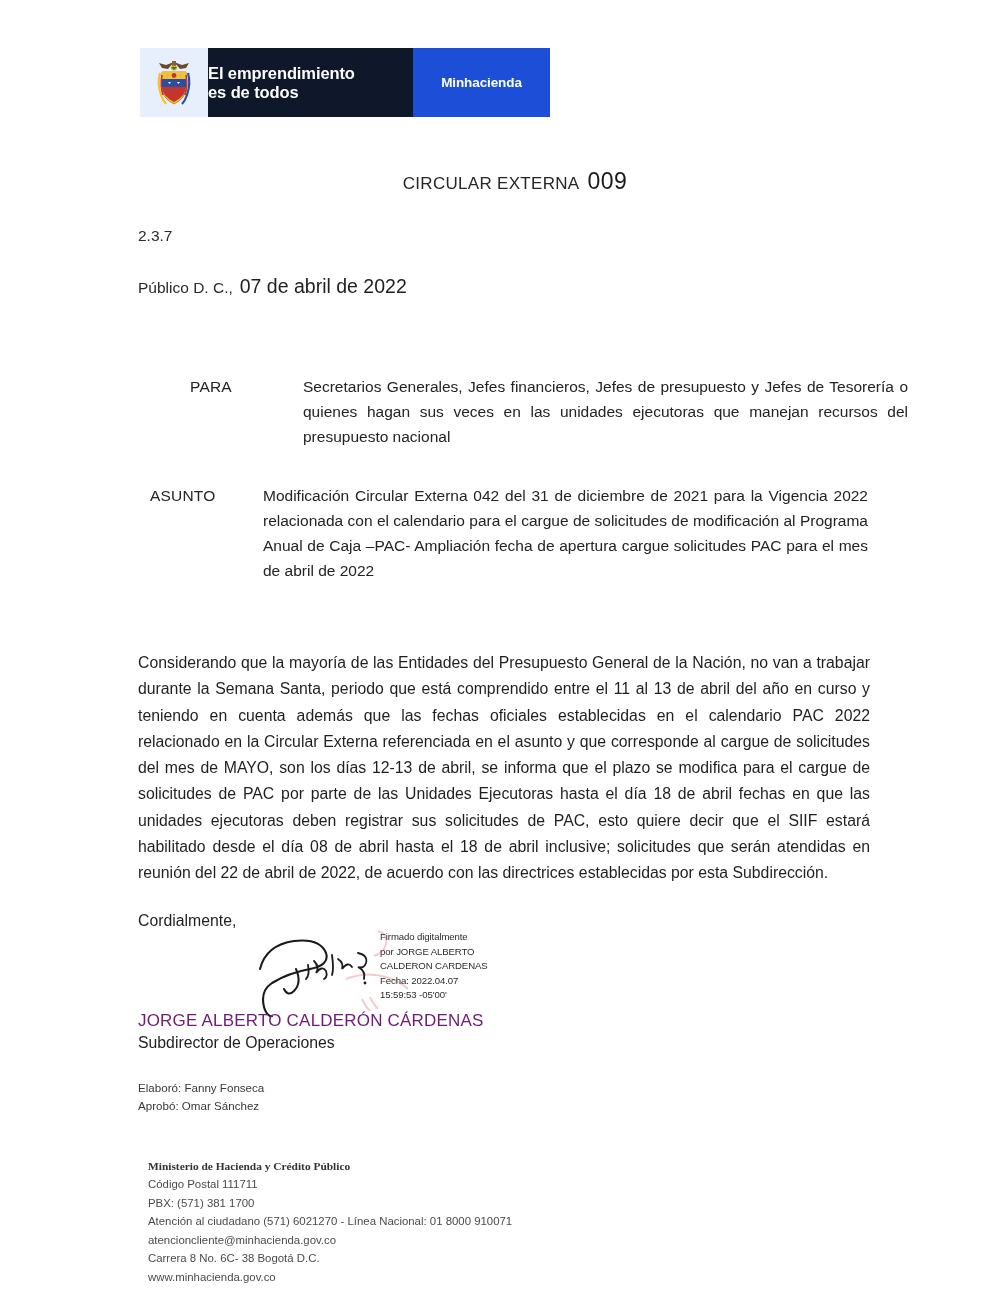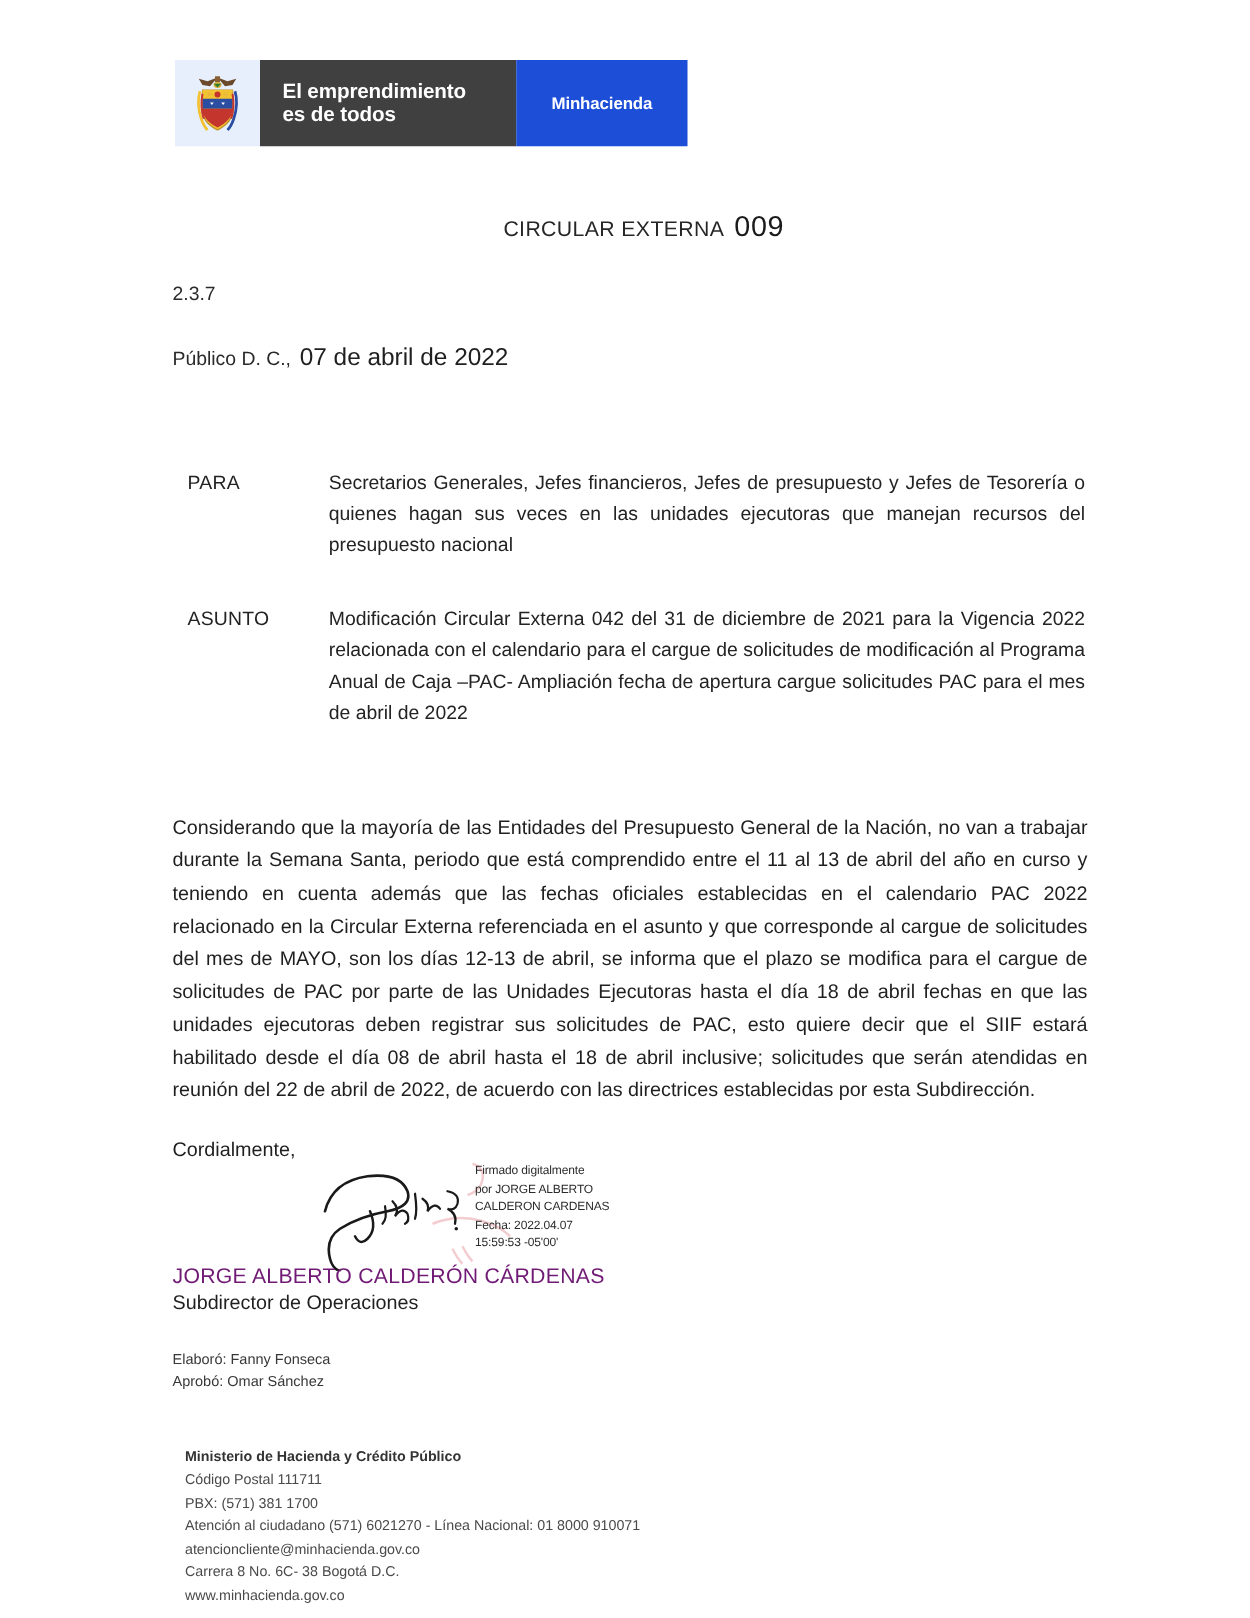--- a/index.html
+++ b/index.html
@@ -30,24 +30,23 @@
   .banner-crest {
     width: 68px;
     background: #e8effc;
     display: flex;
     align-items: center;
     justify-content: center;
   }
   .crest-svg { display: block; }
   .banner-slogan {
     flex: 0 0 205px;
-    background: #404040;
+    background: #0f172a;
     display: flex;
     align-items: center;
-    padding-left: 18px;
     box-sizing: border-box;
   }
   .banner-slogan-text {
     color: #ffffff;
     font-size: 16.5px;
     font-weight: bold;
     line-height: 1.12;
     letter-spacing: -0.1px;
     white-space: pre-line;
   }
@@ -114,21 +113,21 @@
   }
 
   
   .field-block {
     position: absolute;
     left: 150px;
     width: 718px;
     display: flex;
     align-items: flex-start;
   }
-  .field-block.para   { top: 374px; }
+  .field-block.para   { top: 374px; margin-left: 40px; }
   .field-block.asunto { top: 483px; }
 
   .field-label {
     flex: 0 0 113px;
     font-size: 15.5px;
     color: #232323;
     line-height: 1.62;
     letter-spacing: 0.2px;
   }
   .field-value {
@@ -228,20 +227,21 @@
     position: absolute;
     left: 148px;
     top: 1157px;
     font-size: 11.4px;
     line-height: 1.62;
     color: #4a4a4a;
   }
   .footer .footer-ministry {
     font-weight: bold;
     color: #333333;
+    font-family: Liberation Serif, serif;
   }
   .footer-line { white-space: nowrap; }
 </style>
 </head>
 <body>
 
 <div class="banner">
   <div class="banner-crest">
     <span>
       <svg class="crest-svg" width="44" height="52" viewBox="0 0 44 52" aria-hidden="true">

